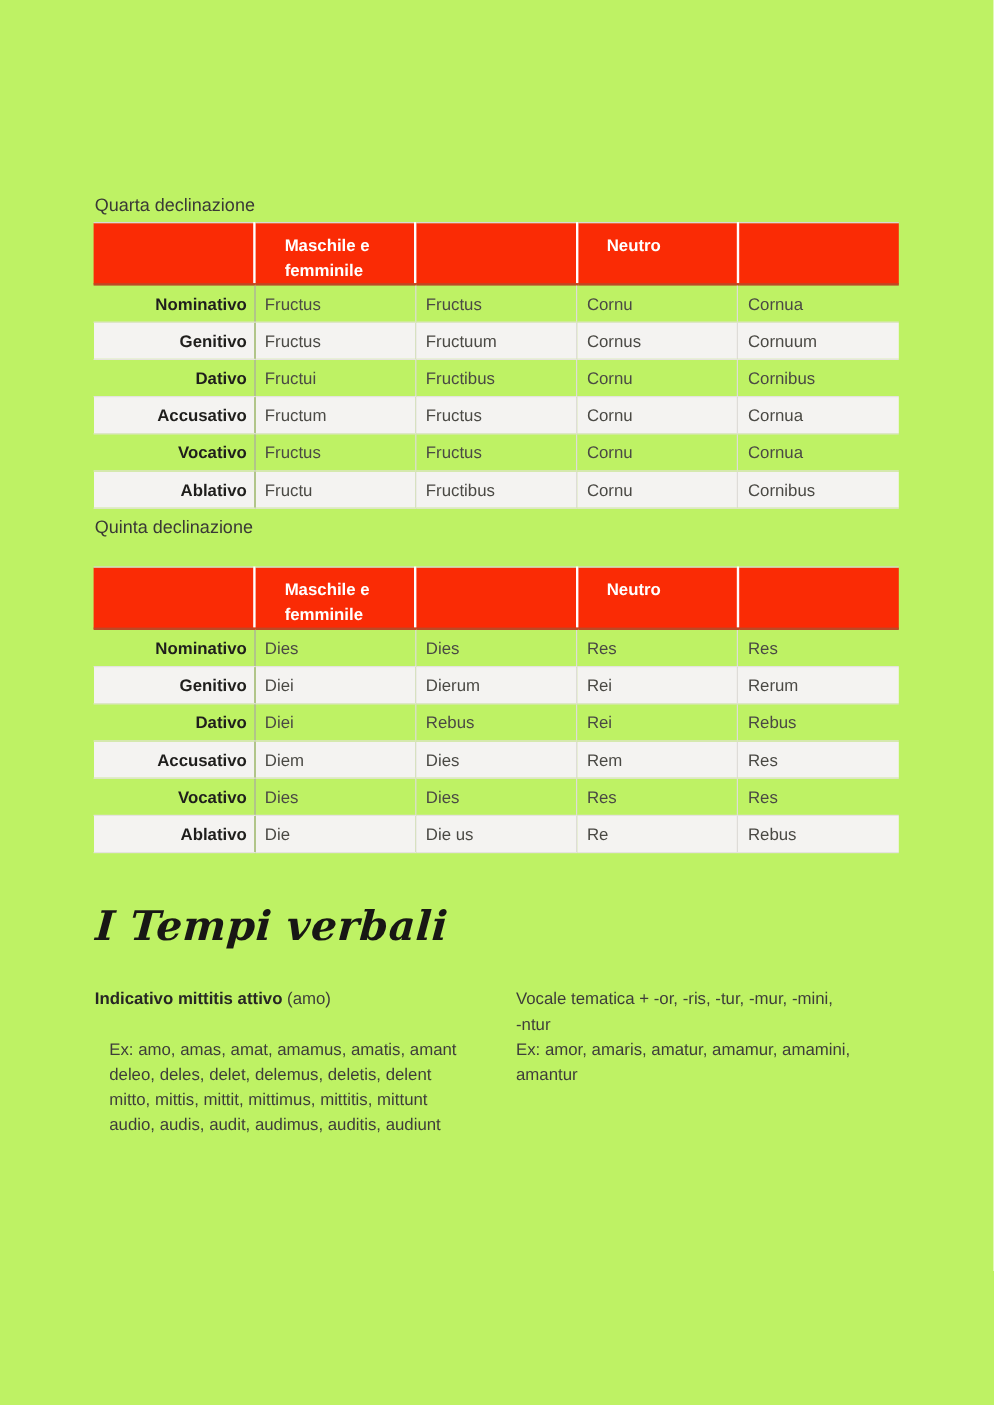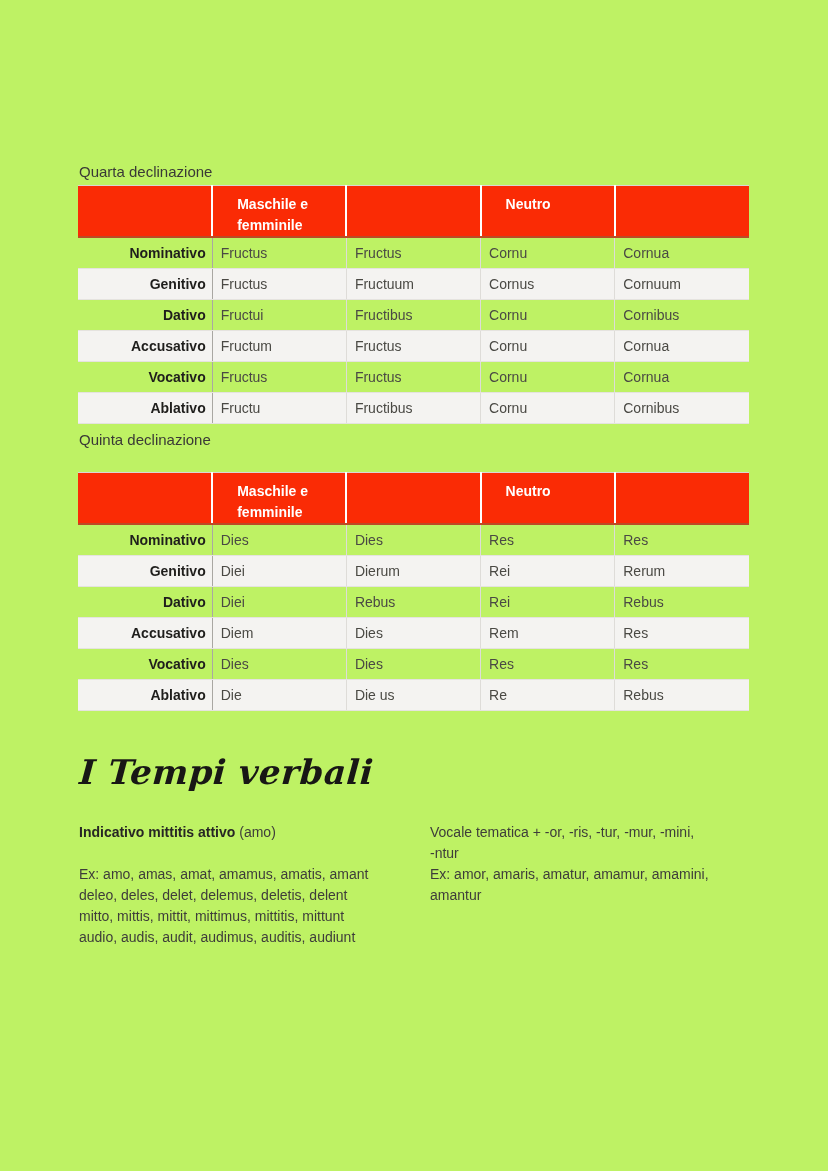--- a/index.html
+++ b/index.html
@@ -98,21 +98,21 @@
   .col-right { flex: 1; }
 
   .cols p {
     margin: 0;
     font-size: 14px;
     line-height: 21px;
     color: #3e3d3a;
     white-space: pre;
   }
   .cols .title-bold { font-weight: 700; color: #272624; }
-  .cols .gap-top { margin-top: 21px; }
+  .cols .gap-top { margin-top: 21px; margin-left: 12px; }
 </style>
 </head>
 <body>
 
 <div class="page">
 
   <div class="section-title" id="sec1-title">Quarta declinazione</div>
 
   <table class="decl" id="table1">
     <colgroup>

